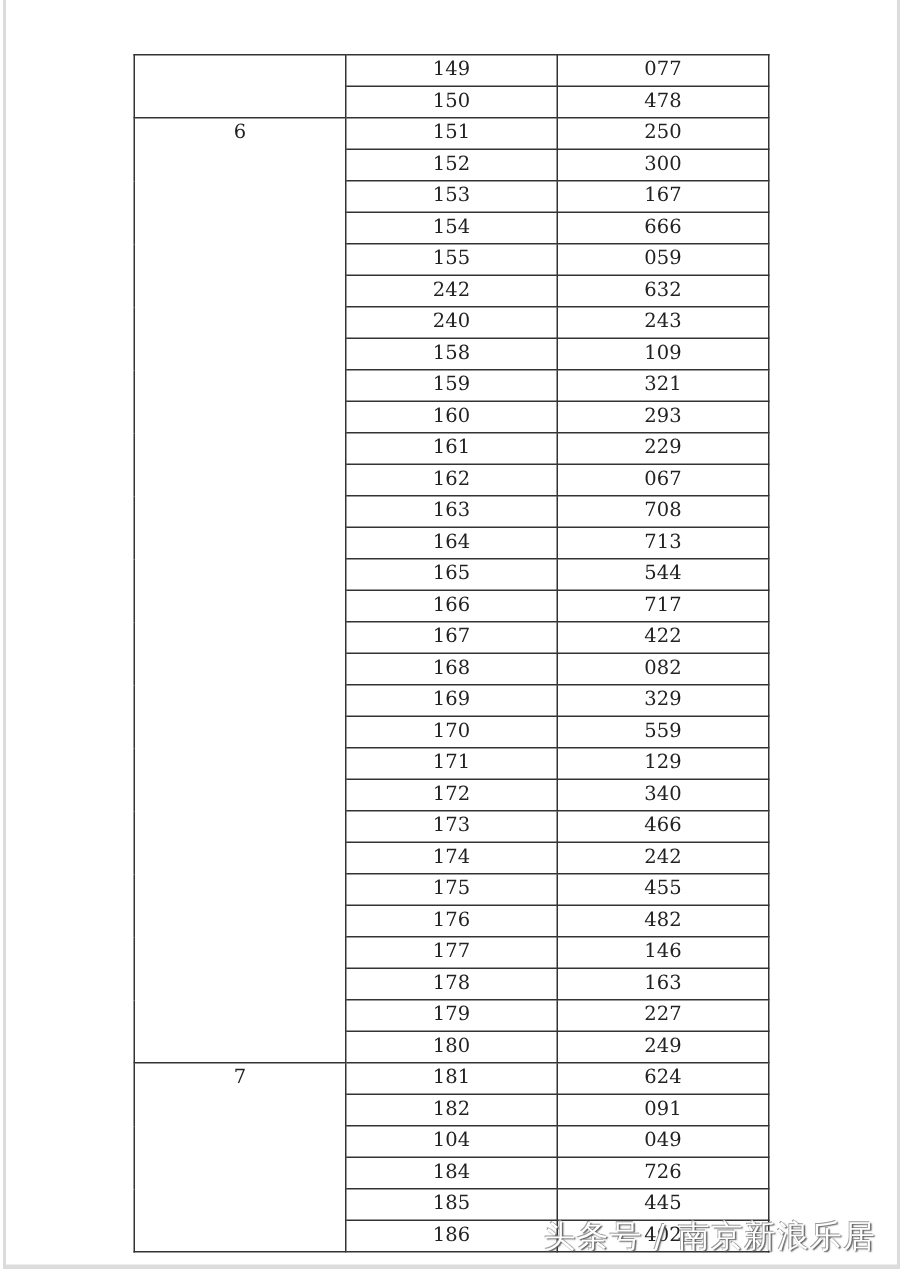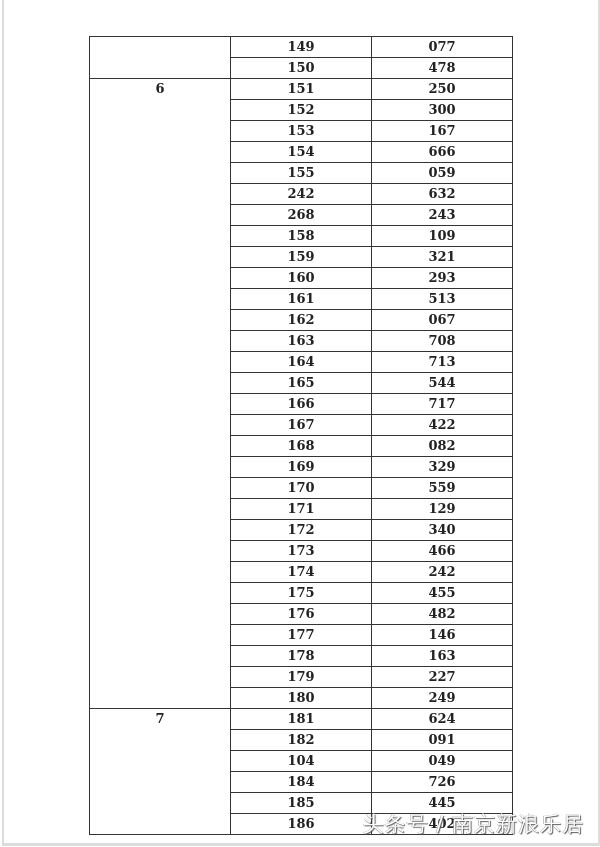--- a/index.html
+++ b/index.html
@@ -7,21 +7,21 @@
     width: 600px; height: 847px; background: #ffffff; position: relative; overflow: hidden;
     font-family: "DejaVu Serif", "Liberation Serif", serif;
   }
   .page-frame {
     position: absolute; left: 2px; top: 0; width: 594px; height: 843px;
     border-left: 2px solid #dcdcdc; border-right: 2px solid #dcdcdc; border-bottom: 3px solid #dcdcdc;
     box-sizing: content-box; background: #fff;
   }
   table.data-table {
     position: absolute; left: 89px; top: 36px;
-    border-collapse: collapse; table-layout: fixed; width: 421px; font-weight: bold;
+    border-collapse: collapse; table-layout: fixed; width: 421px;
   }
   table.data-table td {
     border: 1.5px solid #333; height: 18.55px; padding: 0; text-align: center; vertical-align: top;
     font-size: 13px; line-height: 20px; color: #222; width: 140px;
   }
   table.data-table td.group { vertical-align: top; line-height: 20px; }
   .watermark {
     position: absolute; right: 16px; top: 810px;
     font-family: "DejaVu Sans", "Liberation Sans", sans-serif;
     font-size: 21px; color: #ffffff; letter-spacing: 1px;
@@ -64,38 +64,38 @@
       </tr>
       <tr>
         <td>155</td>
         <td>059</td>
       </tr>
       <tr>
         <td>242</td>
         <td>632</td>
       </tr>
       <tr>
-        <td>268</td>
+        <td>240</td>
         <td>243</td>
       </tr>
       <tr>
         <td>158</td>
         <td>109</td>
       </tr>
       <tr>
         <td>159</td>
         <td>321</td>
       </tr>
       <tr>
         <td>160</td>
         <td>293</td>
       </tr>
       <tr>
         <td>161</td>
-        <td>513</td>
+        <td>229</td>
       </tr>
       <tr>
         <td>162</td>
         <td>067</td>
       </tr>
       <tr>
         <td>163</td>
         <td>708</td>
       </tr>
       <tr>

